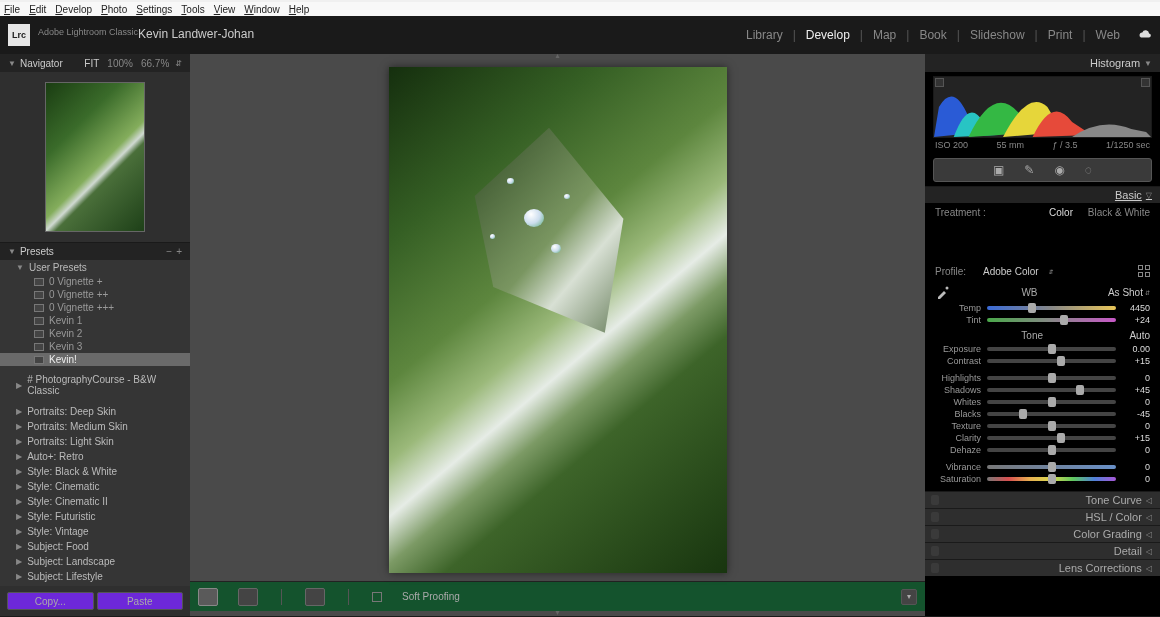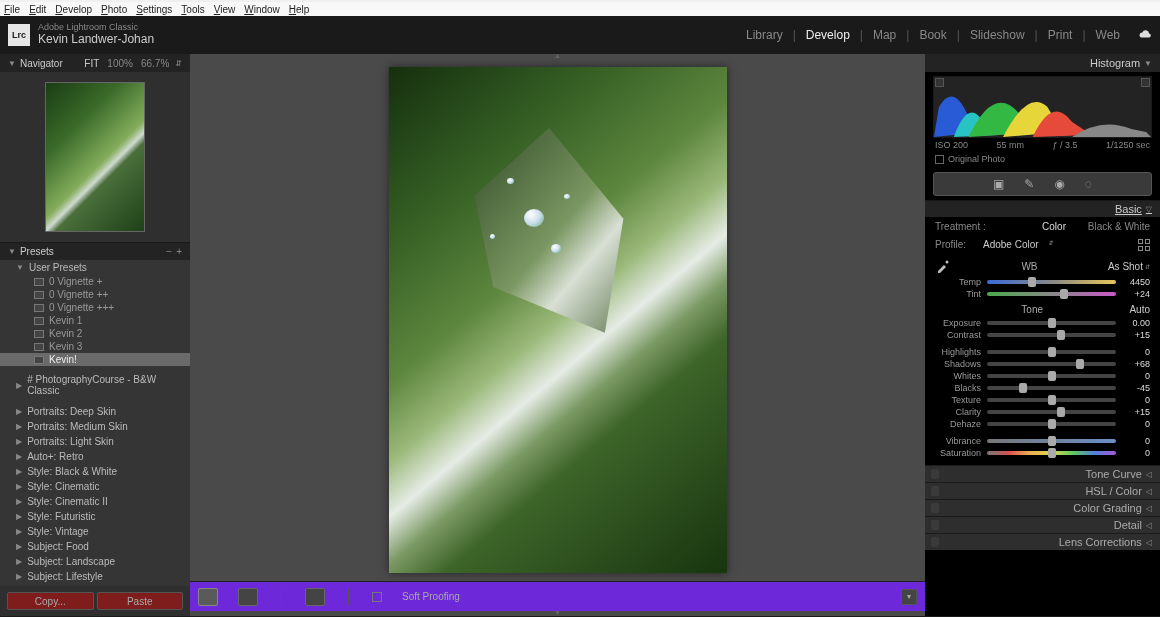--- a/index.html
+++ b/index.html
@@ -4,21 +4,21 @@
 <style>
 *{margin:0;padding:0;box-sizing:border-box;font-family:"Segoe UI",Tahoma,sans-serif;}
 body{background:#1a1a1a;width:1160px;height:617px;overflow:hidden;color:#aaa;font-size:10px;}
 .menubar{background:#f8f8f8;height:16px;display:flex;align-items:center;padding:0 4px;border-top:2px solid #f0f0f0;}
 .menubar span{color:#222;font-size:10px;margin-right:9px;cursor:default;}
 .menubar span u{text-decoration:underline;}
 
 .header{background:#1a1a1a;height:38px;display:flex;align-items:center;justify-content:space-between;padding:0 8px;}
 .brand{display:flex;align-items:center;gap:8px;}
 .logo{width:22px;height:22px;background:#e6e6e6;color:#222;display:flex;align-items:center;justify-content:center;font-size:9px;font-weight:bold;border-radius:0;}
-.brand-text{display:flex;flex-direction:column;line-height:1.1;}
+.brand-text{display:flex;flex-direction:row;line-height:1.1;}
 .brand-sub{color:#888;font-size:9px;}
 .brand-name{color:#ccc;font-size:12px;}
 .modules{display:flex;align-items:center;gap:10px;}
 .modules span{color:#888;font-size:12px;cursor:pointer;}
 .modules span.active{color:#eee;font-weight:500;}
 .modules .sep{color:#555;}
 .cloud{width:14px;height:14px;color:#ccc;}
 
 .main{display:flex;height:562px;}
 .left{width:190px;background:#2f2f2f;display:flex;flex-direction:column;}
@@ -35,30 +35,30 @@
 .presets-head{border-top:1px solid #1a1a1a;}
 .presets-head .ops{margin-left:auto;display:flex;gap:4px;color:#888;}
 .preset-list{flex:1;background:#353535;overflow:auto;font-size:10px;}
 .pg{padding:2px 0 2px 16px;color:#bbb;display:flex;align-items:center;gap:5px;cursor:pointer;}
 .pg .tri2{color:#888;font-size:8px;}
 .pi{padding:1px 0 1px 34px;color:#999;display:flex;align-items:center;gap:5px;cursor:pointer;}
 .pi .box{width:10px;height:8px;border:1px solid #777;background:#444;}
 .pi.sel{background:#6a6a6a;color:#eee;}
 
 .btns{display:flex;gap:3px;padding:6px 7px;background:#2f2f2f;}
-.btns .b{flex:1;height:18px;background:#7f1d1d;border:1px solid #555;color:#aaa;font-size:10px;display:flex;align-items:center;justify-content:center;cursor:pointer;border-radius:2px;}
+.btns .b{flex:1;height:18px;background:#6d28d9;border:1px solid #555;color:#aaa;font-size:10px;display:flex;align-items:center;justify-content:center;cursor:pointer;border-radius:2px;}
 
 .center{flex:1;background:#4a4a4a;display:flex;flex-direction:column;position:relative;}
 .center-top{height:5px;text-align:center;color:#666;font-size:8px;line-height:4px;}
 .canvas{flex:1;display:flex;justify-content:center;align-items:center;}
 .photo{width:338px;height:506px;background:linear-gradient(140deg,#152f0e 0%,#355f24 22%,#5d863e 40%,#9bb97a 50%,#e6ece6 57%,#7c9a65 63%,#3d6429 70%,#18350f 100%);position:relative;box-shadow:0 0 8px rgba(0,0,0,.5);}
 .leaf{position:absolute;left:20%;top:12%;width:55%;height:45%;background:linear-gradient(130deg,#2b4521,#7a9661 50%,#d8e0d4 65%,#3e5a2e);clip-path:polygon(50% 0%,90% 40%,80% 90%,20% 70%,10% 30%);}
 .drop{position:absolute;border-radius:50%;background:radial-gradient(circle at 35% 30%,#fff,#cde 50%,#5a7);}
 
-.toolbar{height:30px;background:#6d28d9;border-top:1px solid #222;display:flex;align-items:center;padding:0 8px;gap:20px;}
+.toolbar{height:30px;background:#14532d;border-top:1px solid #222;display:flex;align-items:center;padding:0 8px;gap:20px;}
 .toolbar .tb{width:20px;height:18px;background:#444;border:1px solid #666;border-radius:2px;}
 .toolbar .tb.a{background:#5a5a5a;border-color:#888;}
 .toolbar .tsep{width:1px;height:16px;background:#555;margin:0 3px;}
 .toolbar .checkbox{width:10px;height:10px;border:1px solid #777;}
 .toolbar .soft{color:#aaa;font-size:10px;}
 .toolbar .toolsep-r{margin-left:auto;}
 .toolbar .dd{width:16px;height:16px;background:#444;border:1px solid #555;display:flex;align-items:center;justify-content:center;font-size:8px;color:#aaa;border-radius:2px;}
 
 .right{width:235px;background:#000000;display:flex;flex-direction:column;}
 .r-head{background:#232323;height:18px;display:flex;align-items:center;justify-content:flex-end;padding:0 8px;color:#ccc;font-size:11px;gap:4px;}
@@ -74,24 +74,24 @@
 .orig .cb{width:9px;height:9px;border:1px solid #666;}
 
 .toolrow{height:24px;background:#3a3a3a;margin:2px 8px 4px 8px;display:flex;justify-content:center;align-items:center;gap:20px;border:1px solid #555;border-radius:3px;}
 .toolrow span{color:#aaa;font-size:12px;cursor:pointer;}
 
 .r-section{background:#232323;height:17px;display:flex;align-items:center;justify-content:flex-end;padding:0 8px;color:#ccc;font-size:11px;gap:4px;border-top:1px solid #1a1a1a;text-decoration:underline;}
 .r-section .tri{color:#888;font-size:8px;}
 
 .treatment{display:flex;justify-content:space-between;padding:4px 10px;font-size:10px;}
 .treatment .l{color:#888;}
-.treatment .r span{color:#888;margin-left:19px;}
+.treatment .r span{color:#888;margin-left:12px;}
 .treatment .r span.a{color:#ddd;}
 
-.profile{display:flex;align-items:flex-start;padding:3px 10px;font-size:10px;gap:8px;}
+.profile{display:flex;align-items:center;padding:3px 10px;font-size:10px;gap:8px;margin-top:40px;}
 .profile .lbl{color:#888;width:40px;}
 .profile .val{color:#ccc;}
 .profile .grid{margin-left:auto;display:grid;grid-template-columns:5px 5px;gap:2px;}
 .profile .grid div{width:5px;height:5px;border:1px solid #888;}
 
 .sliders{padding:2px 10px 6px 10px;}
 .sl-head{display:flex;align-items:center;padding:2px 0;}
 .sl-head .ic{width:16px;height:16px;display:flex;align-items:center;justify-content:center;}
 .sl-head .title{flex:1;text-align:center;color:#aaa;font-size:10px;}
 .sl-head .val{color:#ccc;font-size:10px;}
@@ -333,24 +333,20 @@
           <path fill="#e64a3a" d="M100 60 Q120 18 140 45 L160 58 L100 60Z"></path>
           <path fill="#888" d="M140 60 Q170 40 200 52 L215 55 L220 60 Z"></path>
         </svg>
       </div>
       <div class="histo-info">
         <span>ISO 200</span>
         <span>55 mm</span>
         <span>ƒ / 3.5</span>
         <span>1/1250 sec</span>
       </div>
-      <div class="orig">
-        <span class="cb"></span>
-        <span>Original Photo</span>
-      </div>
     </div>
 
     <div class="toolrow">
       <span>▣</span>
       <span>✎</span>
       <span>◉</span>
       <span>◌</span>
     </div>
 
     <div class="r-section">
@@ -428,21 +424,21 @@
           <div class="track">
             <div class="knob" style="left: 50%;"></div>
           </div>
           <span class="val">0</span>
         </div>
       <div class="slider">
           <span class="lbl">Shadows</span>
           <div class="track">
             <div class="knob" style="left: 72%;"></div>
           </div>
-          <span class="val">+68</span>
+          <span class="val">+45</span>
         </div>
       <div class="slider">
           <span class="lbl">Whites</span>
           <div class="track">
             <div class="knob" style="left: 50%;"></div>
           </div>
           <span class="val">0</span>
         </div>
       <div class="slider">
           <span class="lbl">Blacks</span>

